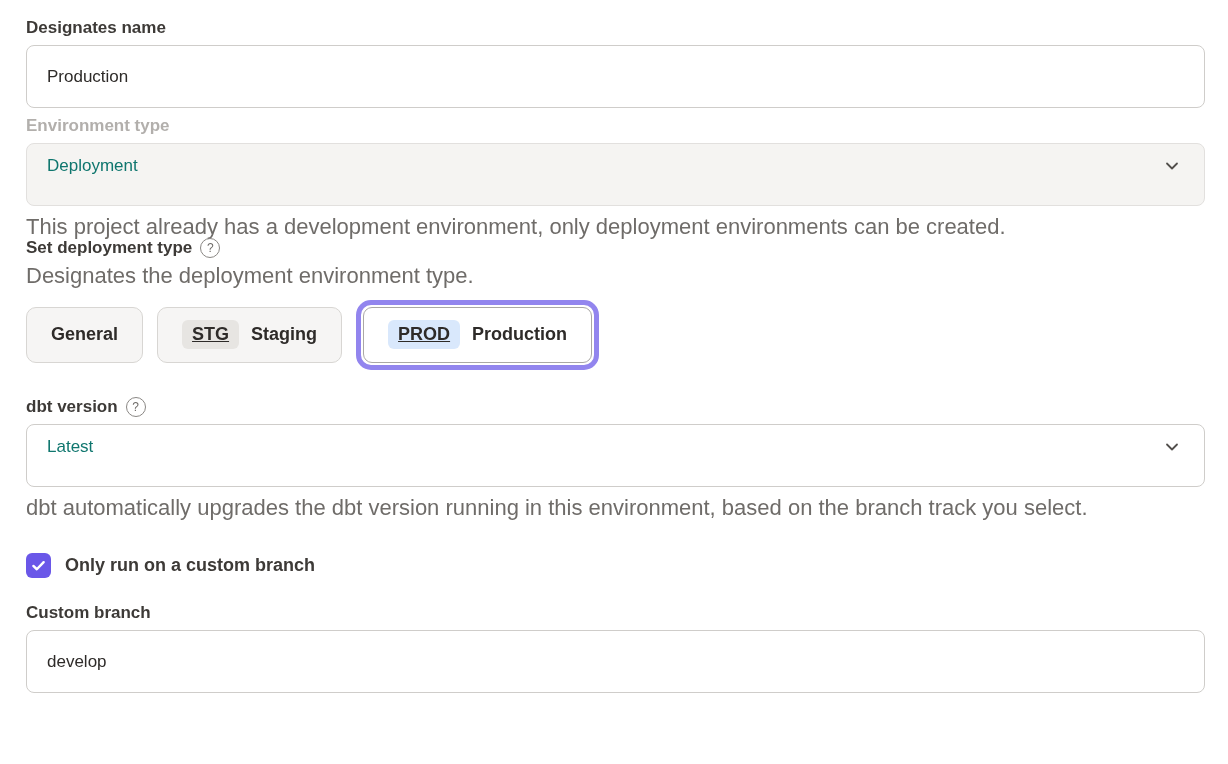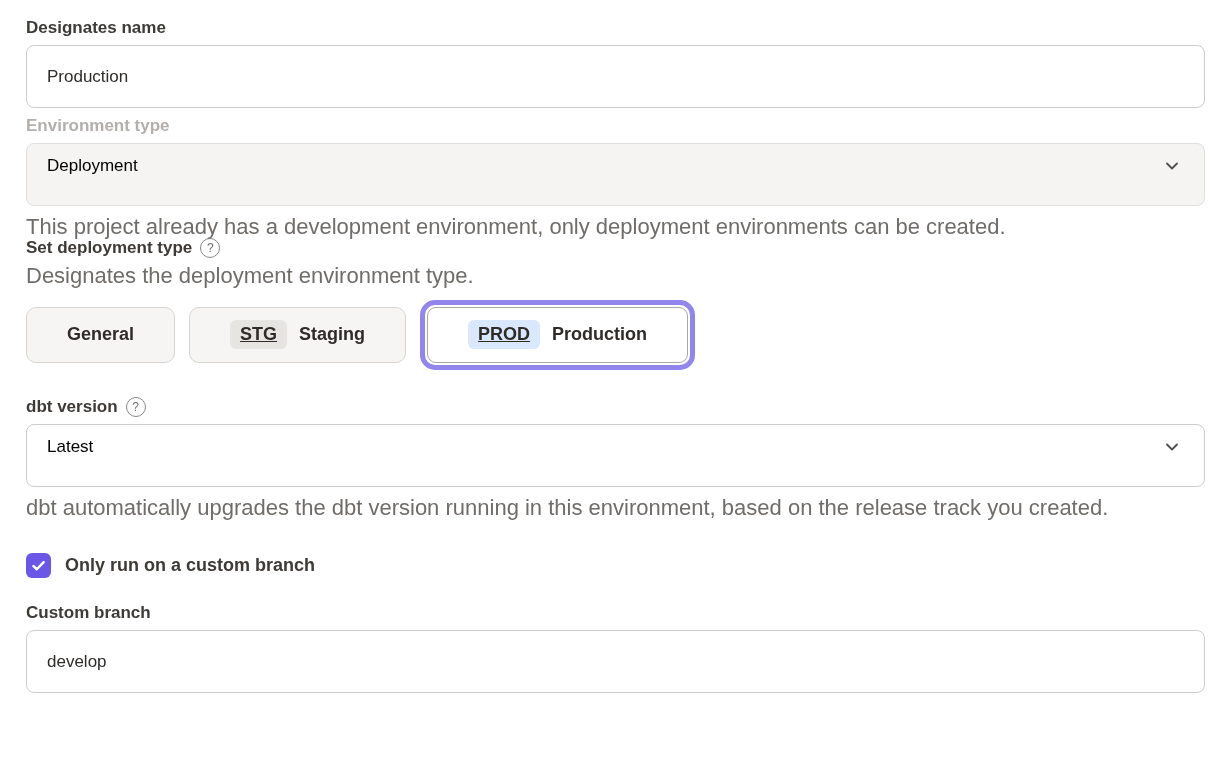--- a/index.html
+++ b/index.html
@@ -40,21 +40,21 @@
 
   .select-box {
     width: 1179px;
     height: 63px;
     border-radius: 8px;
     display: flex;
     align-items: center;
     justify-content: space-between;
     padding: 0 24px 17px 20px;
     font-size: 17px;
-    color: #000000;
+    color: #0f766e;
     cursor: pointer;
   }
   .select-box.gray { background: #f5f4f2; border: 1px solid #e2e0de; }
   .select-box.white { background: #ffffff; border: 1px solid #cfcdca; }
   .chevron { width: 16px; height: 16px; flex: 0 0 auto; }
 
   .helper-text {
     font-size: 22px;
     line-height: 21px;
     color: #6f6c69;
@@ -91,21 +91,21 @@
     height: 67px;
   }
   .type-btn {
     height: 56px;
     background: #f6f5f4;
     border: 1px solid #d8d6d3;
     border-radius: 10px;
     display: flex;
     align-items: center;
     gap: 12px;
-    padding: 0 40px;
+    padding: 0 24px;
     font-size: 18px;
     font-weight: 600;
     color: #2e2b29;
     cursor: pointer;
   }
   .type-btn .badge {
     display: inline-block;
     border-radius: 6px;
     padding: 4px 10px;
     font-size: 18px;
@@ -199,21 +199,21 @@
   <div class="field-label version-label">
     <span>dbt version</span>
     <span class="help-icon">?</span>
   </div>
   <div class="select-box white">
     <span>Latest</span>
     <svg class="chevron" viewBox="0 0 16 16" fill="none">
       <path d="M3 5.5 L8 10.5 L13 5.5" stroke="#524f4c" stroke-width="1.8" stroke-linecap="round" stroke-linejoin="round"></path>
     </svg>
   </div>
-  <div class="helper-text">dbt automatically upgrades the dbt version running in this environment, based on the release track you created.</div>
+  <div class="helper-text">dbt automatically upgrades the dbt version running in this environment, based on the branch track you select.</div>
 
   <div class="checkbox-row">
     <span class="checkbox" role="checkbox" aria-checked="true">
       <svg viewBox="0 0 16 16">
         <path d="M2.5 8.5 L6.2 12 L13.5 4.5" stroke="#ffffff" stroke-width="2.6" fill="none" stroke-linecap="round" stroke-linejoin="round"></path>
       </svg>
     </span>
     <span class="checkbox-label">Only run on a custom branch</span>
   </div>
 

